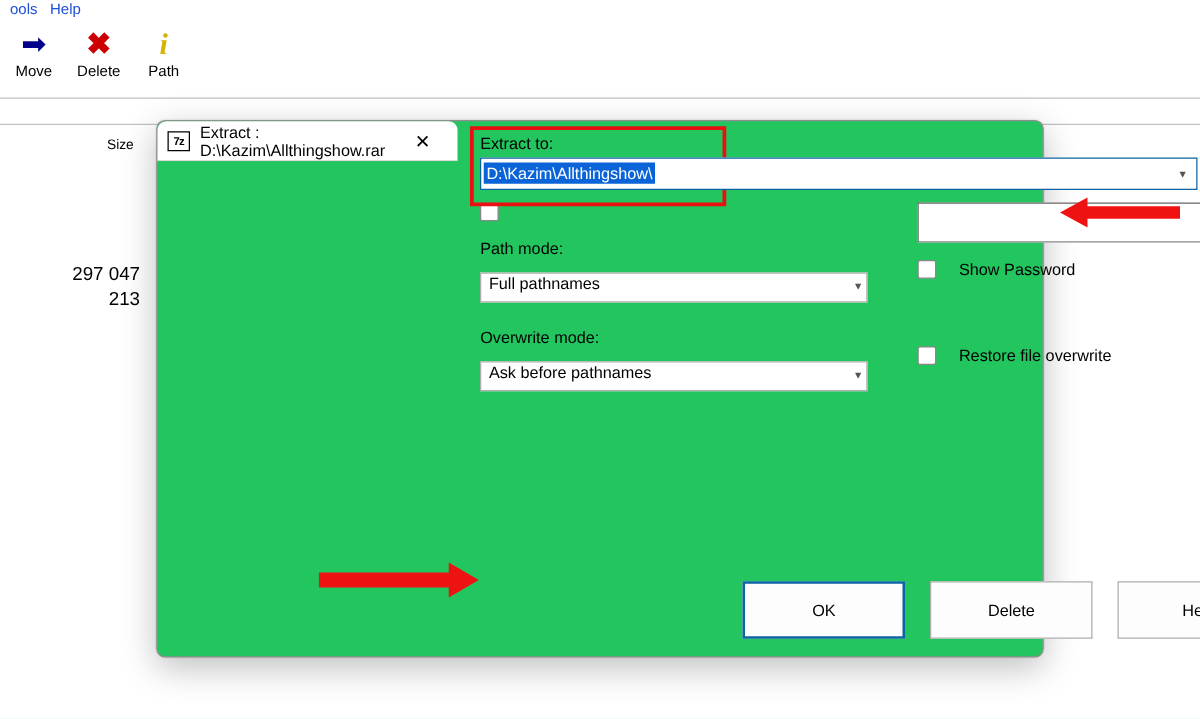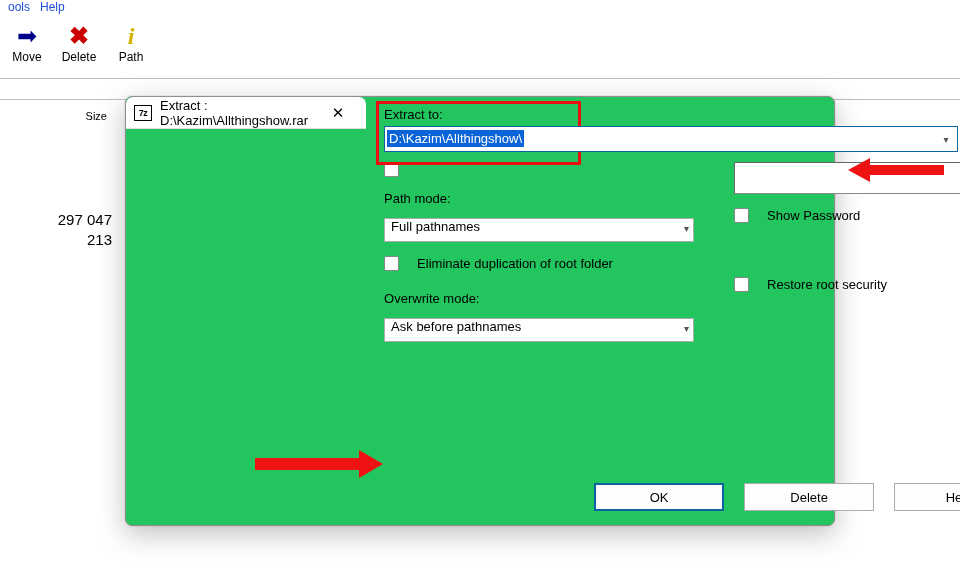--- a/index.html
+++ b/index.html
@@ -242,21 +242,21 @@
     font-family: inherit;
   }
   .btn-row {
     display: flex;
     gap: 20px;
     justify-content: flex-end;
     padding-top: 10px;
   }
   .btn {
     width: 130px;
-    height: 28px;
+    height: 46px;
     background: #fdfdfd;
     border: 1px solid #adadad;
     font-size: 13px;
     color: #000;
     cursor: pointer;
     display:flex; align-items:center; justify-content:center;
   }
   .btn.primary {
     border: 2px solid #0a64a4;
   }
@@ -326,41 +326,37 @@
         <div class="chk-row" style="margin-bottom:6px;">
           <div class="chk"></div>
         </div>
 
         <div class="lbl">Path mode:</div>
         <div class="select">
           <span>Full pathnames</span>
           <span class="caret2">▾</span>
         </div>
 
-        <div class="chk-row" style="margin-top:6px;">
-          <div class="chk"></div>
-          <span>Eliminate duplication of root folder</span>
-        </div>
 
         <div class="lbl" style="margin-top:12px;">Overwrite mode:</div>
         <div class="select">
           <span>Ask before pathnames</span>
           <span class="caret2">▾</span>
         </div>
       </div>
 
       <div class="col-right">
         <input class="pwd-input" type="password" style="">
         <div class="chk-row" style="margin-top:6px;">
           <div class="chk"></div>
           <span>Show Password</span>
         </div>
         <div class="chk-row" style="margin-top:46px;">
           <div class="chk"></div>
-          <span>Restore root security</span>
+          <span>Restore file overwrite</span>
         </div>
       </div>
     </div>
 
     <div class="btn-row">
       <div class="btn primary">OK</div>
       <div class="btn">Delete</div>
       <div class="btn">Help</div>
     </div>
   </div>

